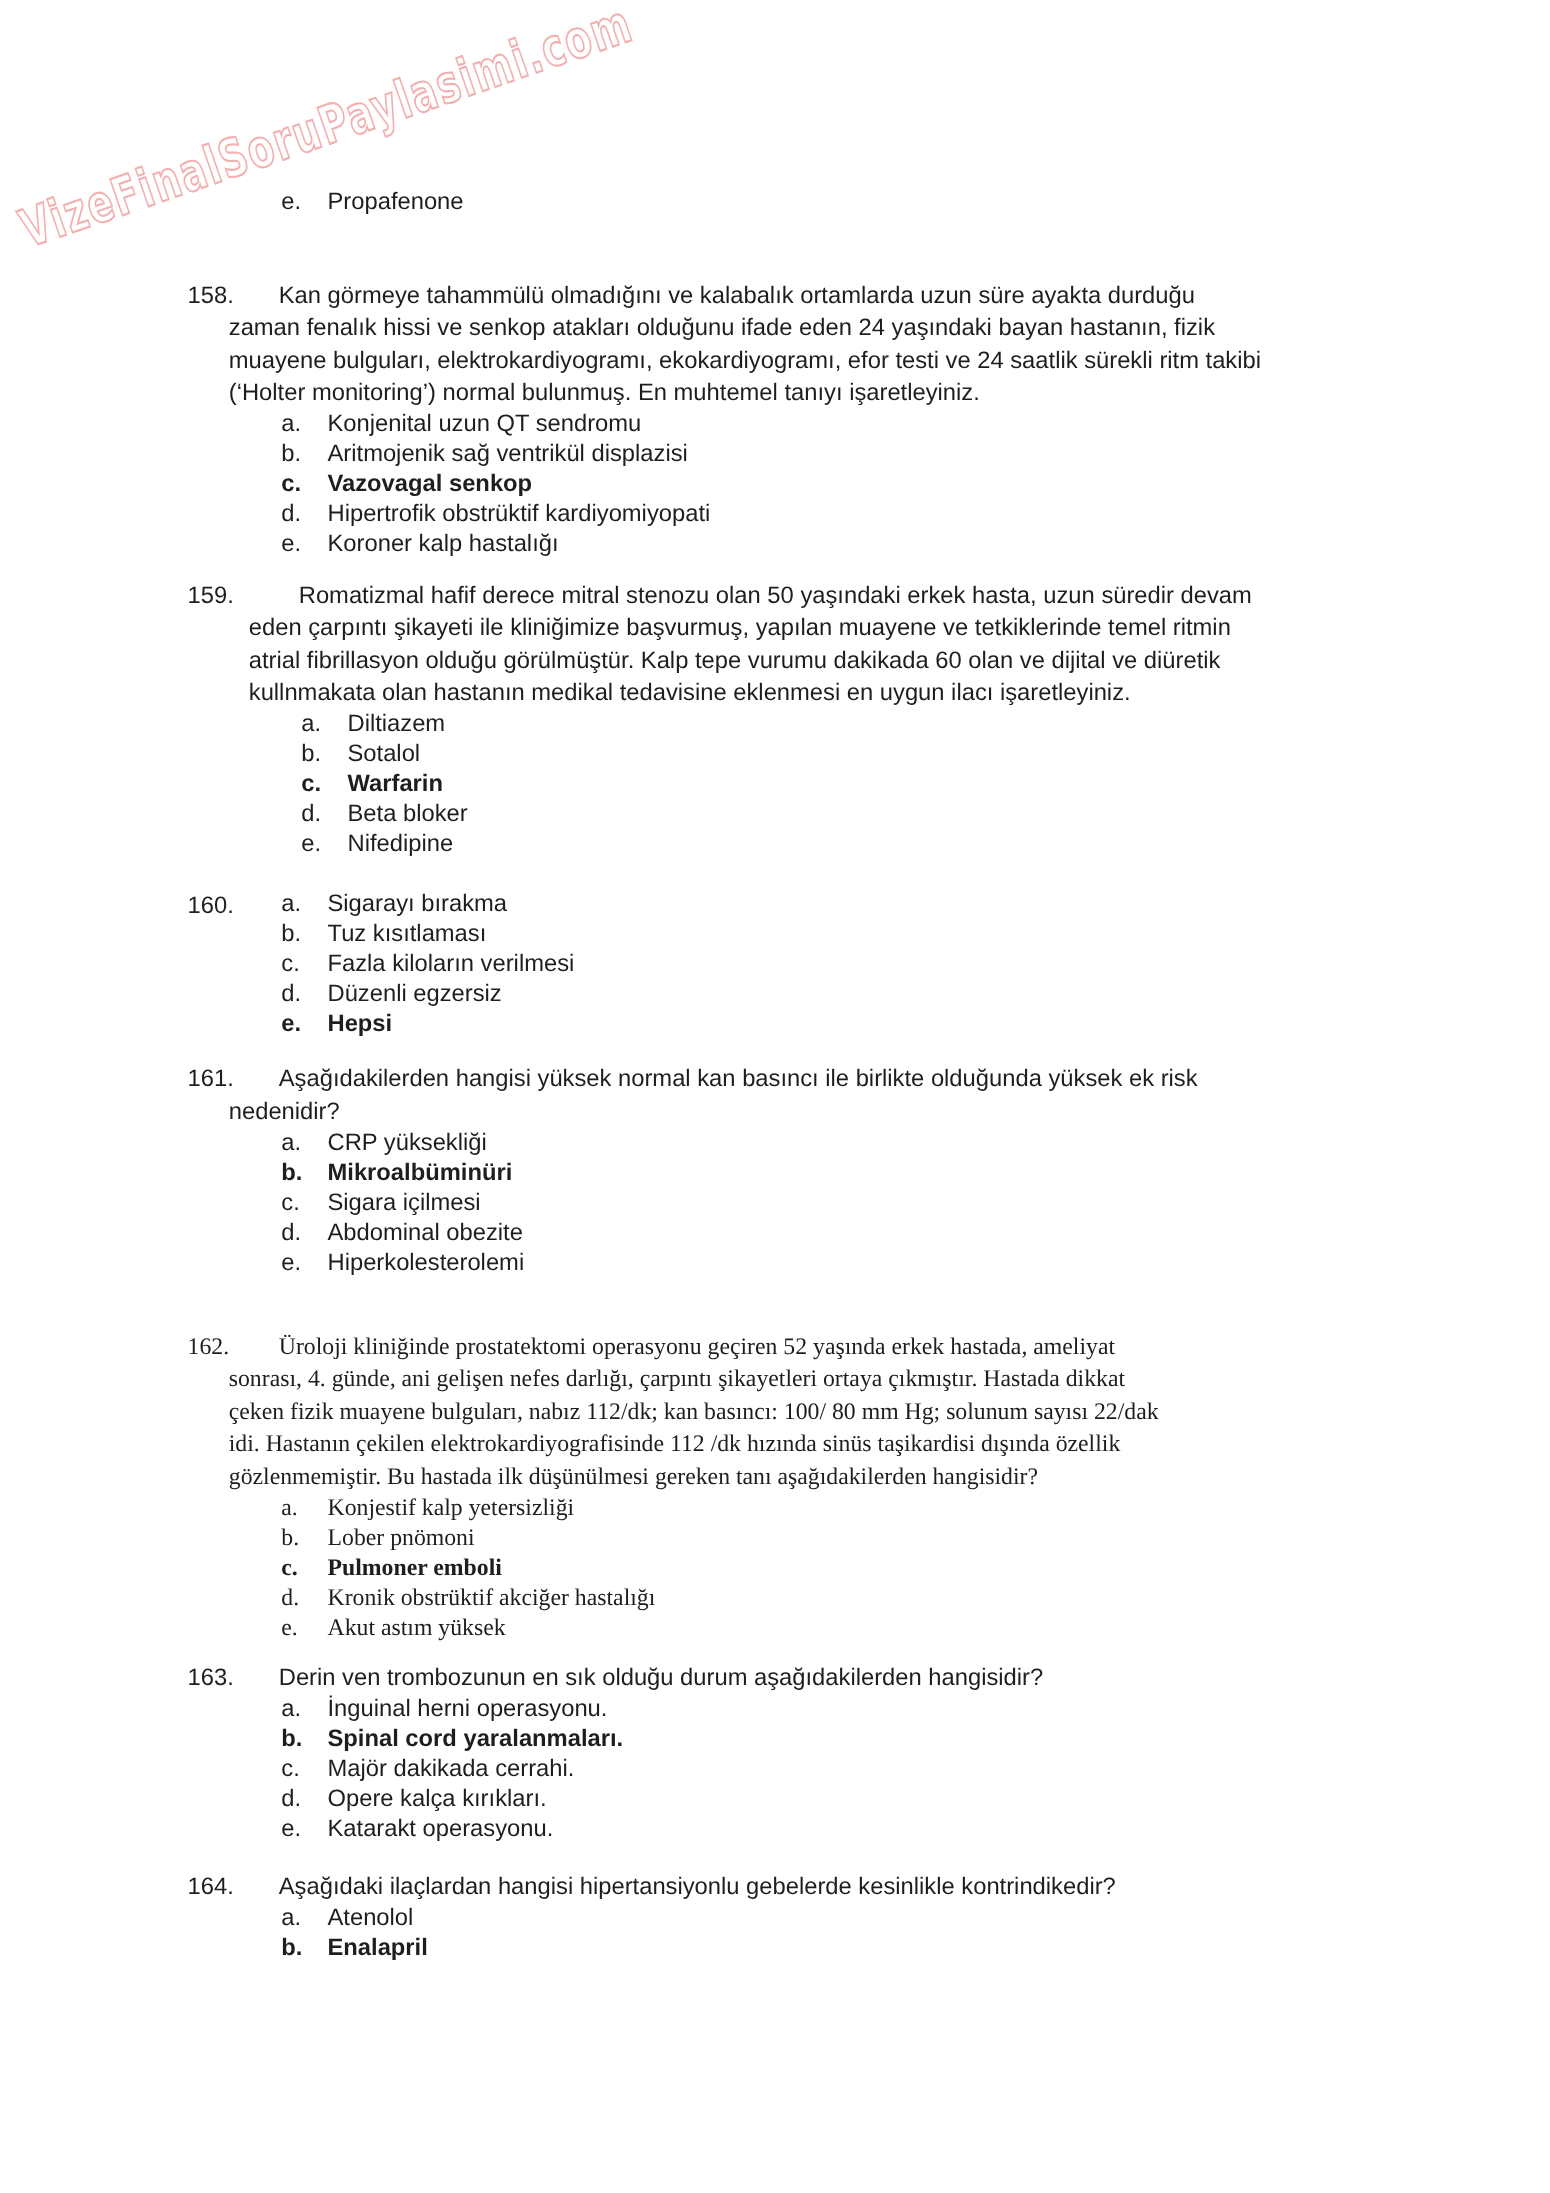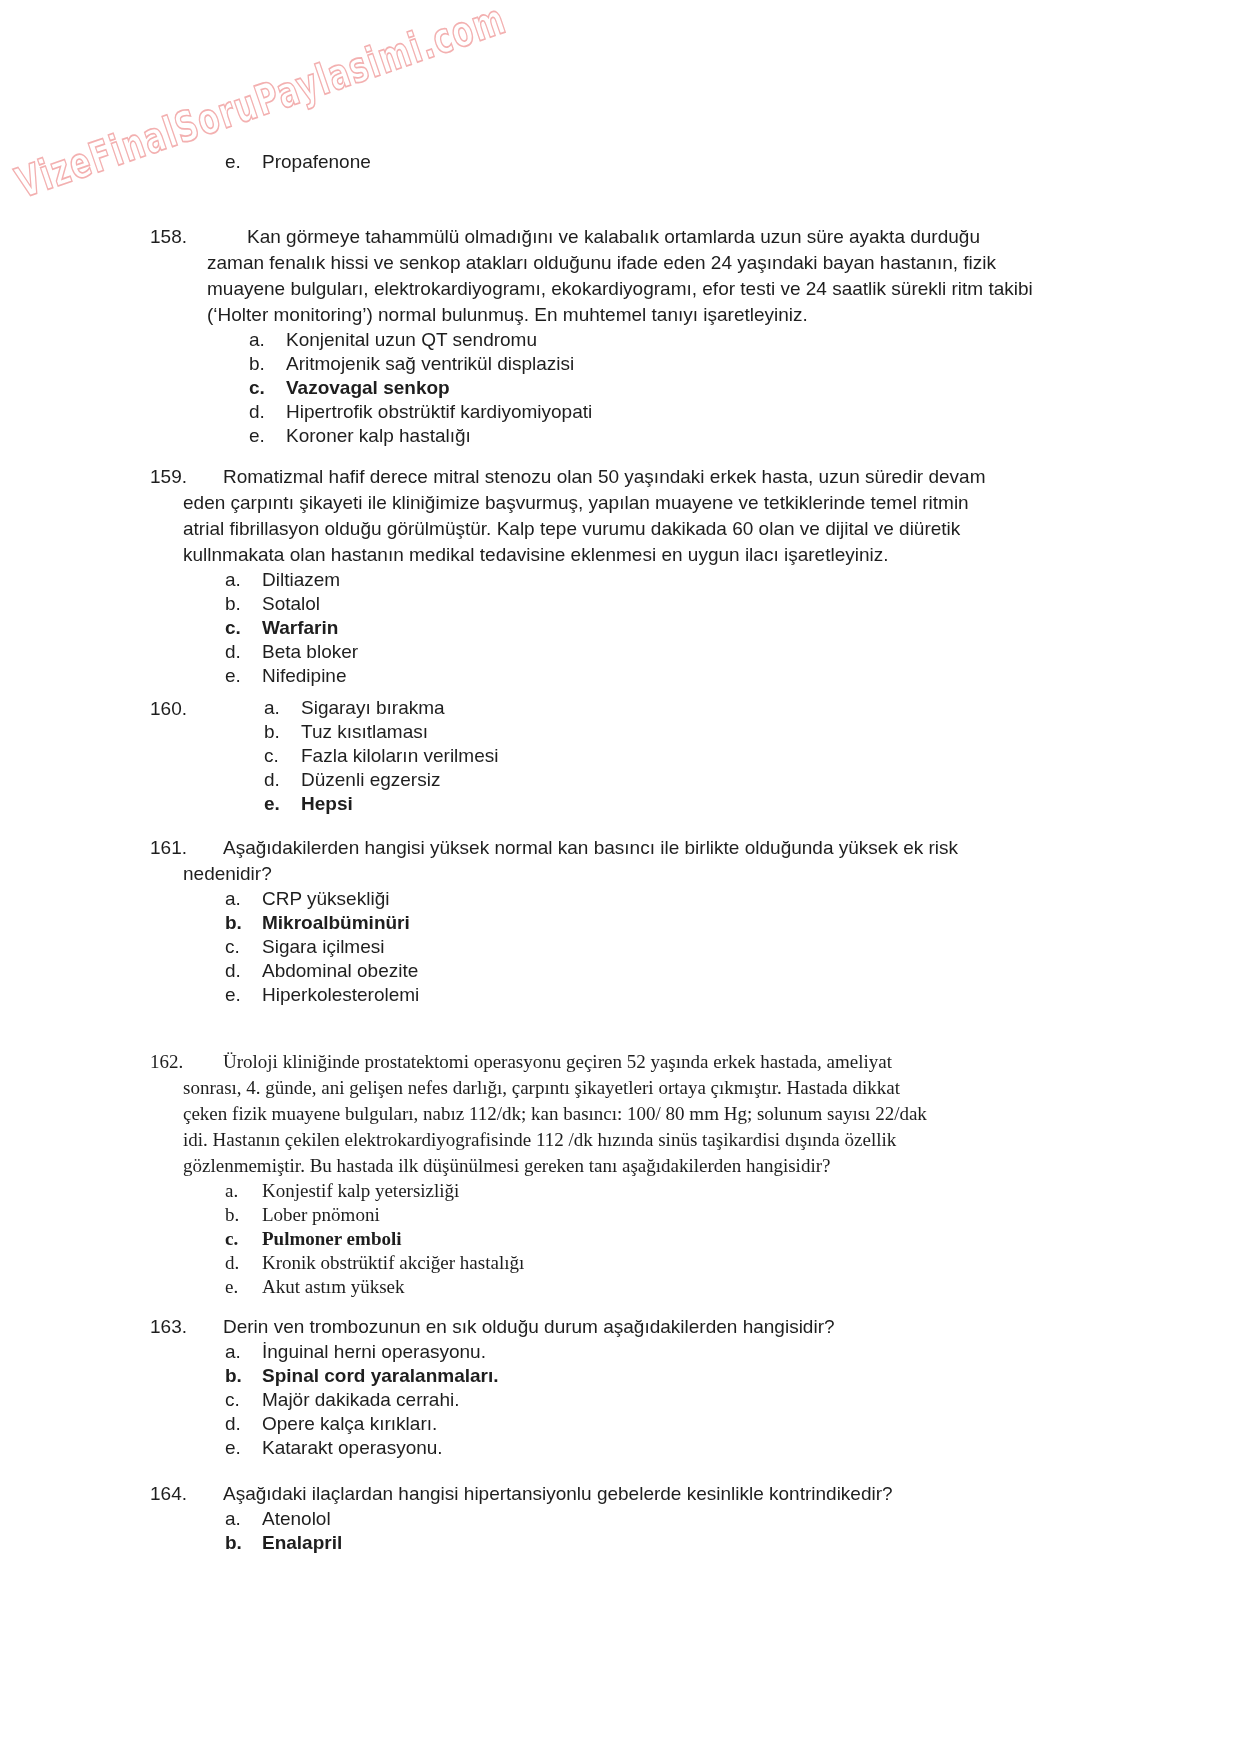--- a/index.html
+++ b/index.html
@@ -36,23 +36,23 @@
     white-space:pre;
   }
   .options { margin:0; }
   .option { display:flex; margin-left:225px; line-height:24px; font-size:19px; }
   .opt-letter { width:37px; flex:none; }
   .opt-text { flex:none; white-space:pre; }
   .bold { font-weight:bold; }
 
   
   .orphan { margin-top:0; }
-  .questions .question:nth-child(1) { margin-top:50px;padding-left:24px; }
-  .questions .question:nth-child(2) { margin-top:16px; }
-  .questions .question:nth-child(3) { margin-top:8px;padding-left:39px; }
+  .questions .question:nth-child(1) { margin-top:50px; }
+  .questions .question:nth-child(2) { margin-top:16px;padding-left:16px; }
+  .questions .question:nth-child(3) { margin-top:24px; }
   .questions .question:nth-child(4) { margin-top:19px; }
   .questions .question:nth-child(5) { margin-top:42px;font-family:Liberation Serif, serif; }
   .questions .question:nth-child(6) { margin-top:15px; }
   .questions .question:nth-child(7) { margin-top:21px; }
 </style>
 </head>
 <body>
 
 <div class="page">
 

